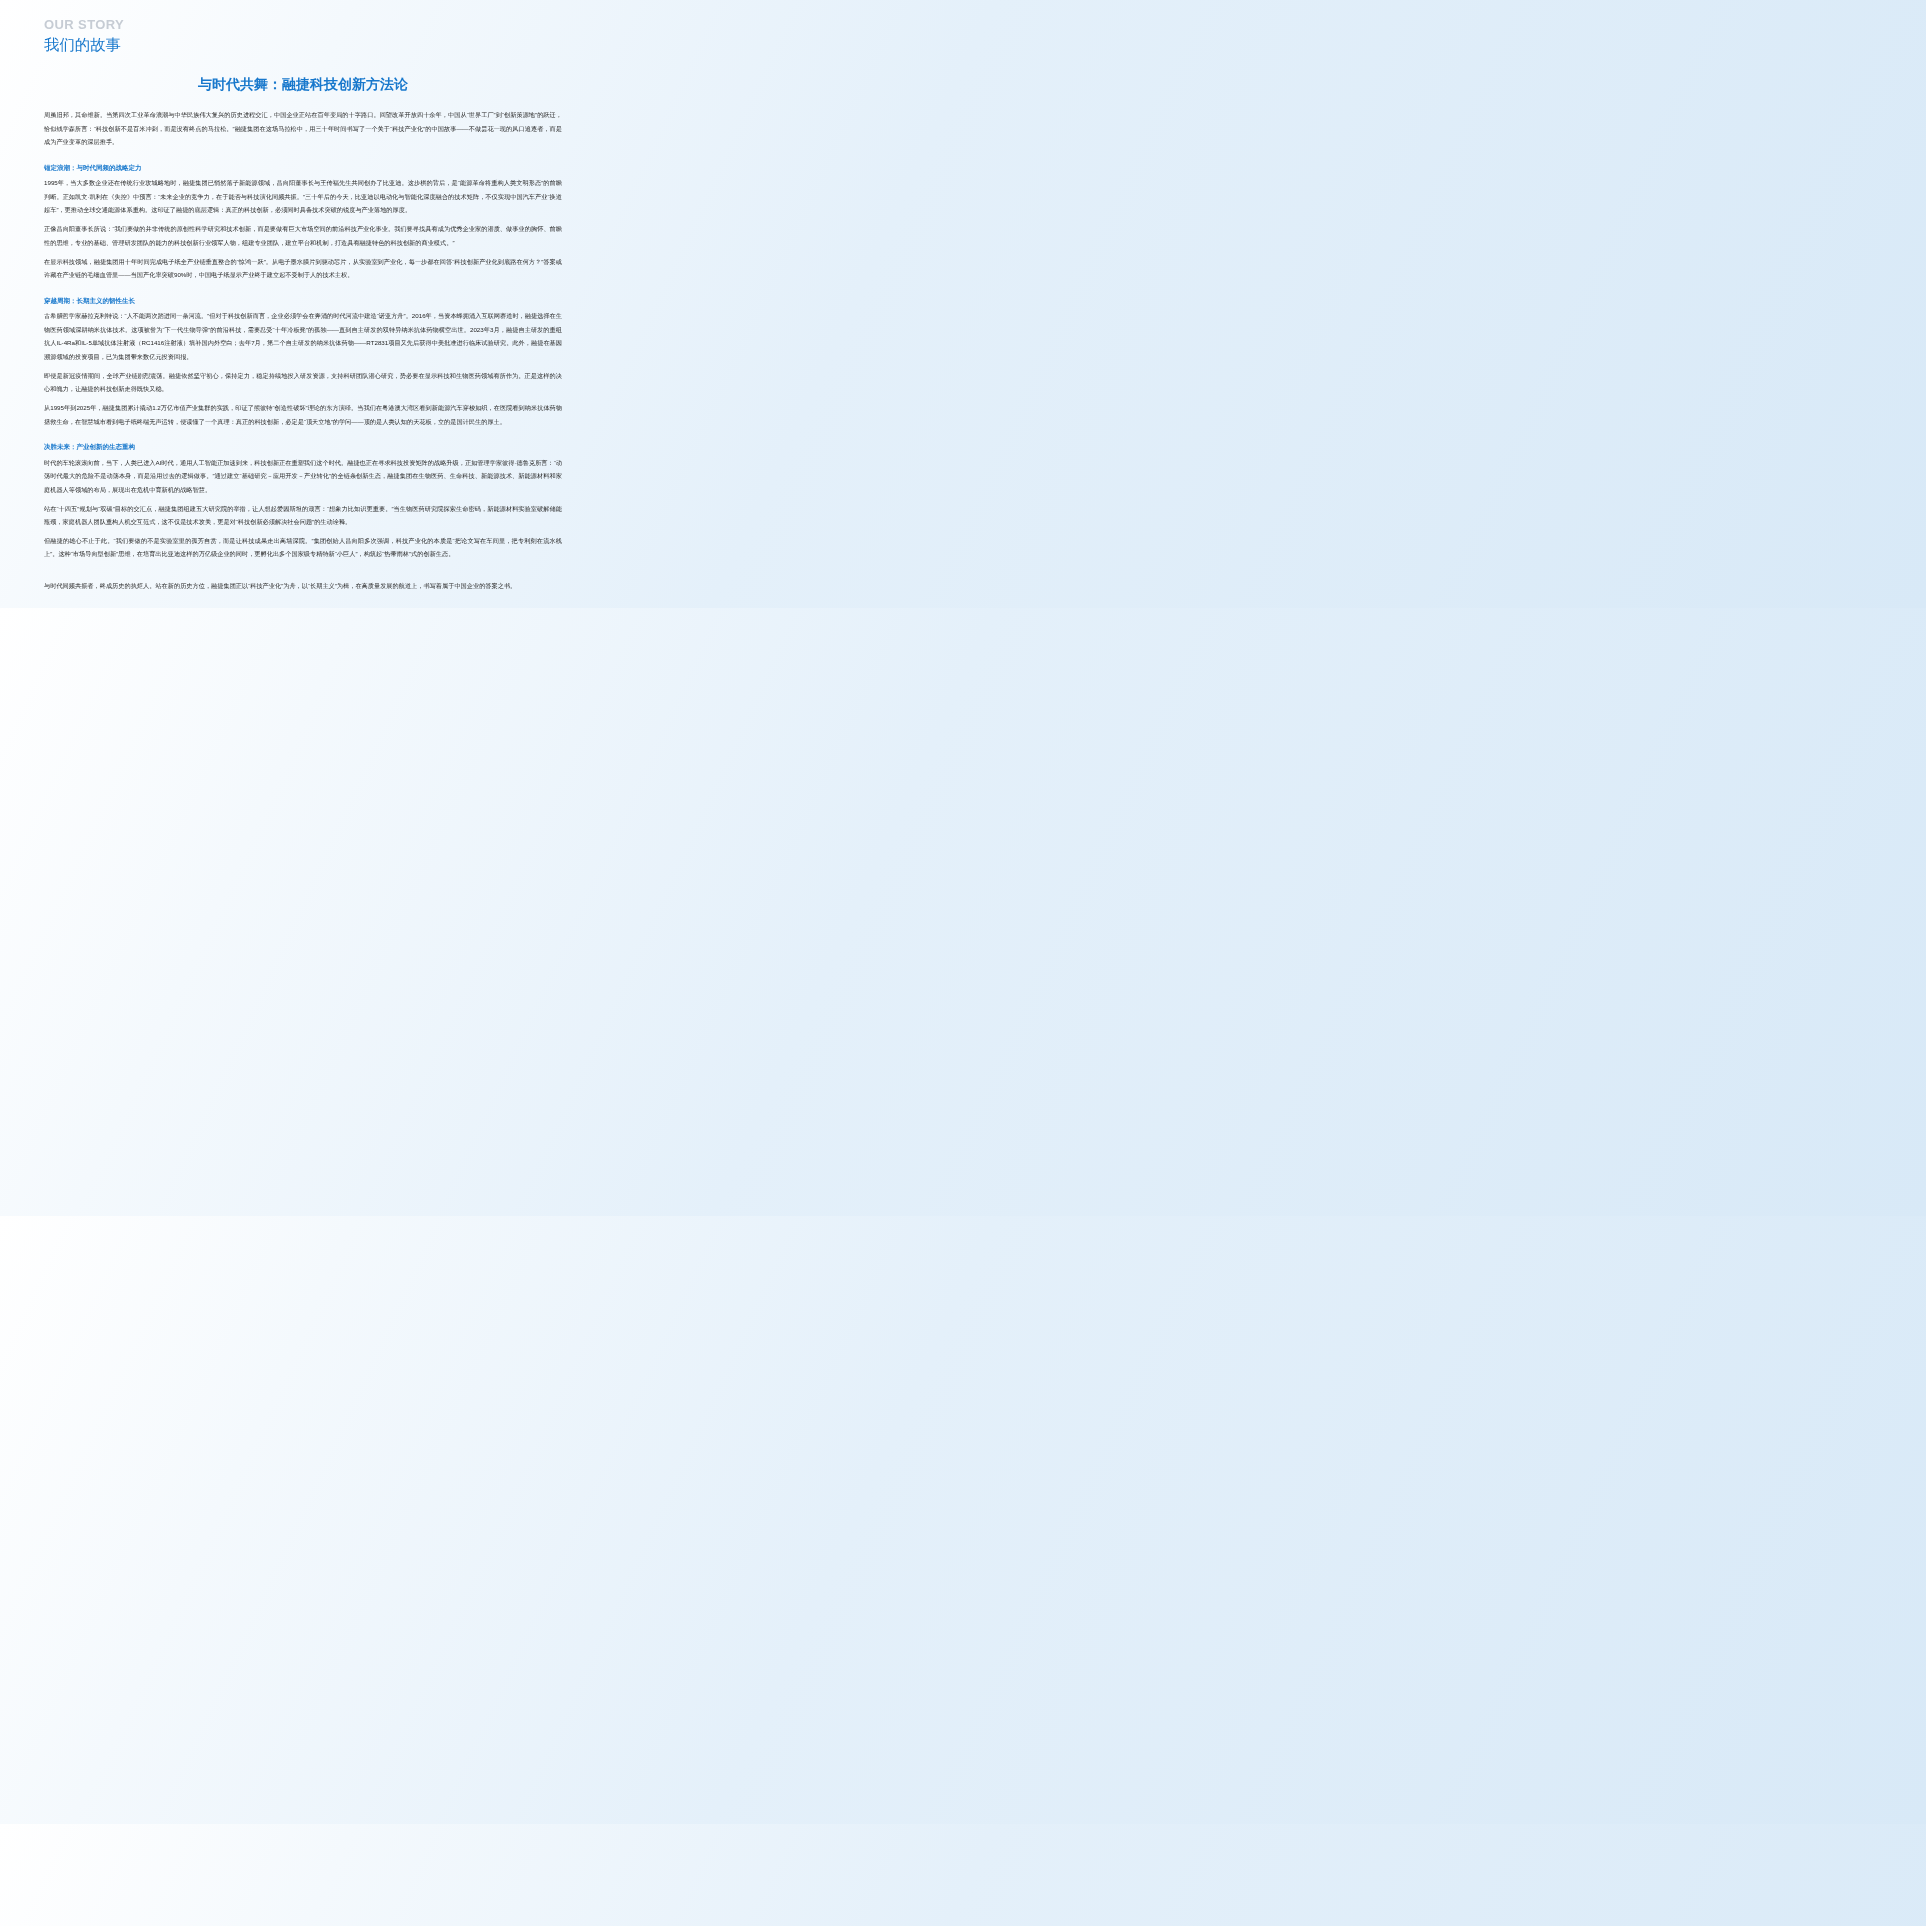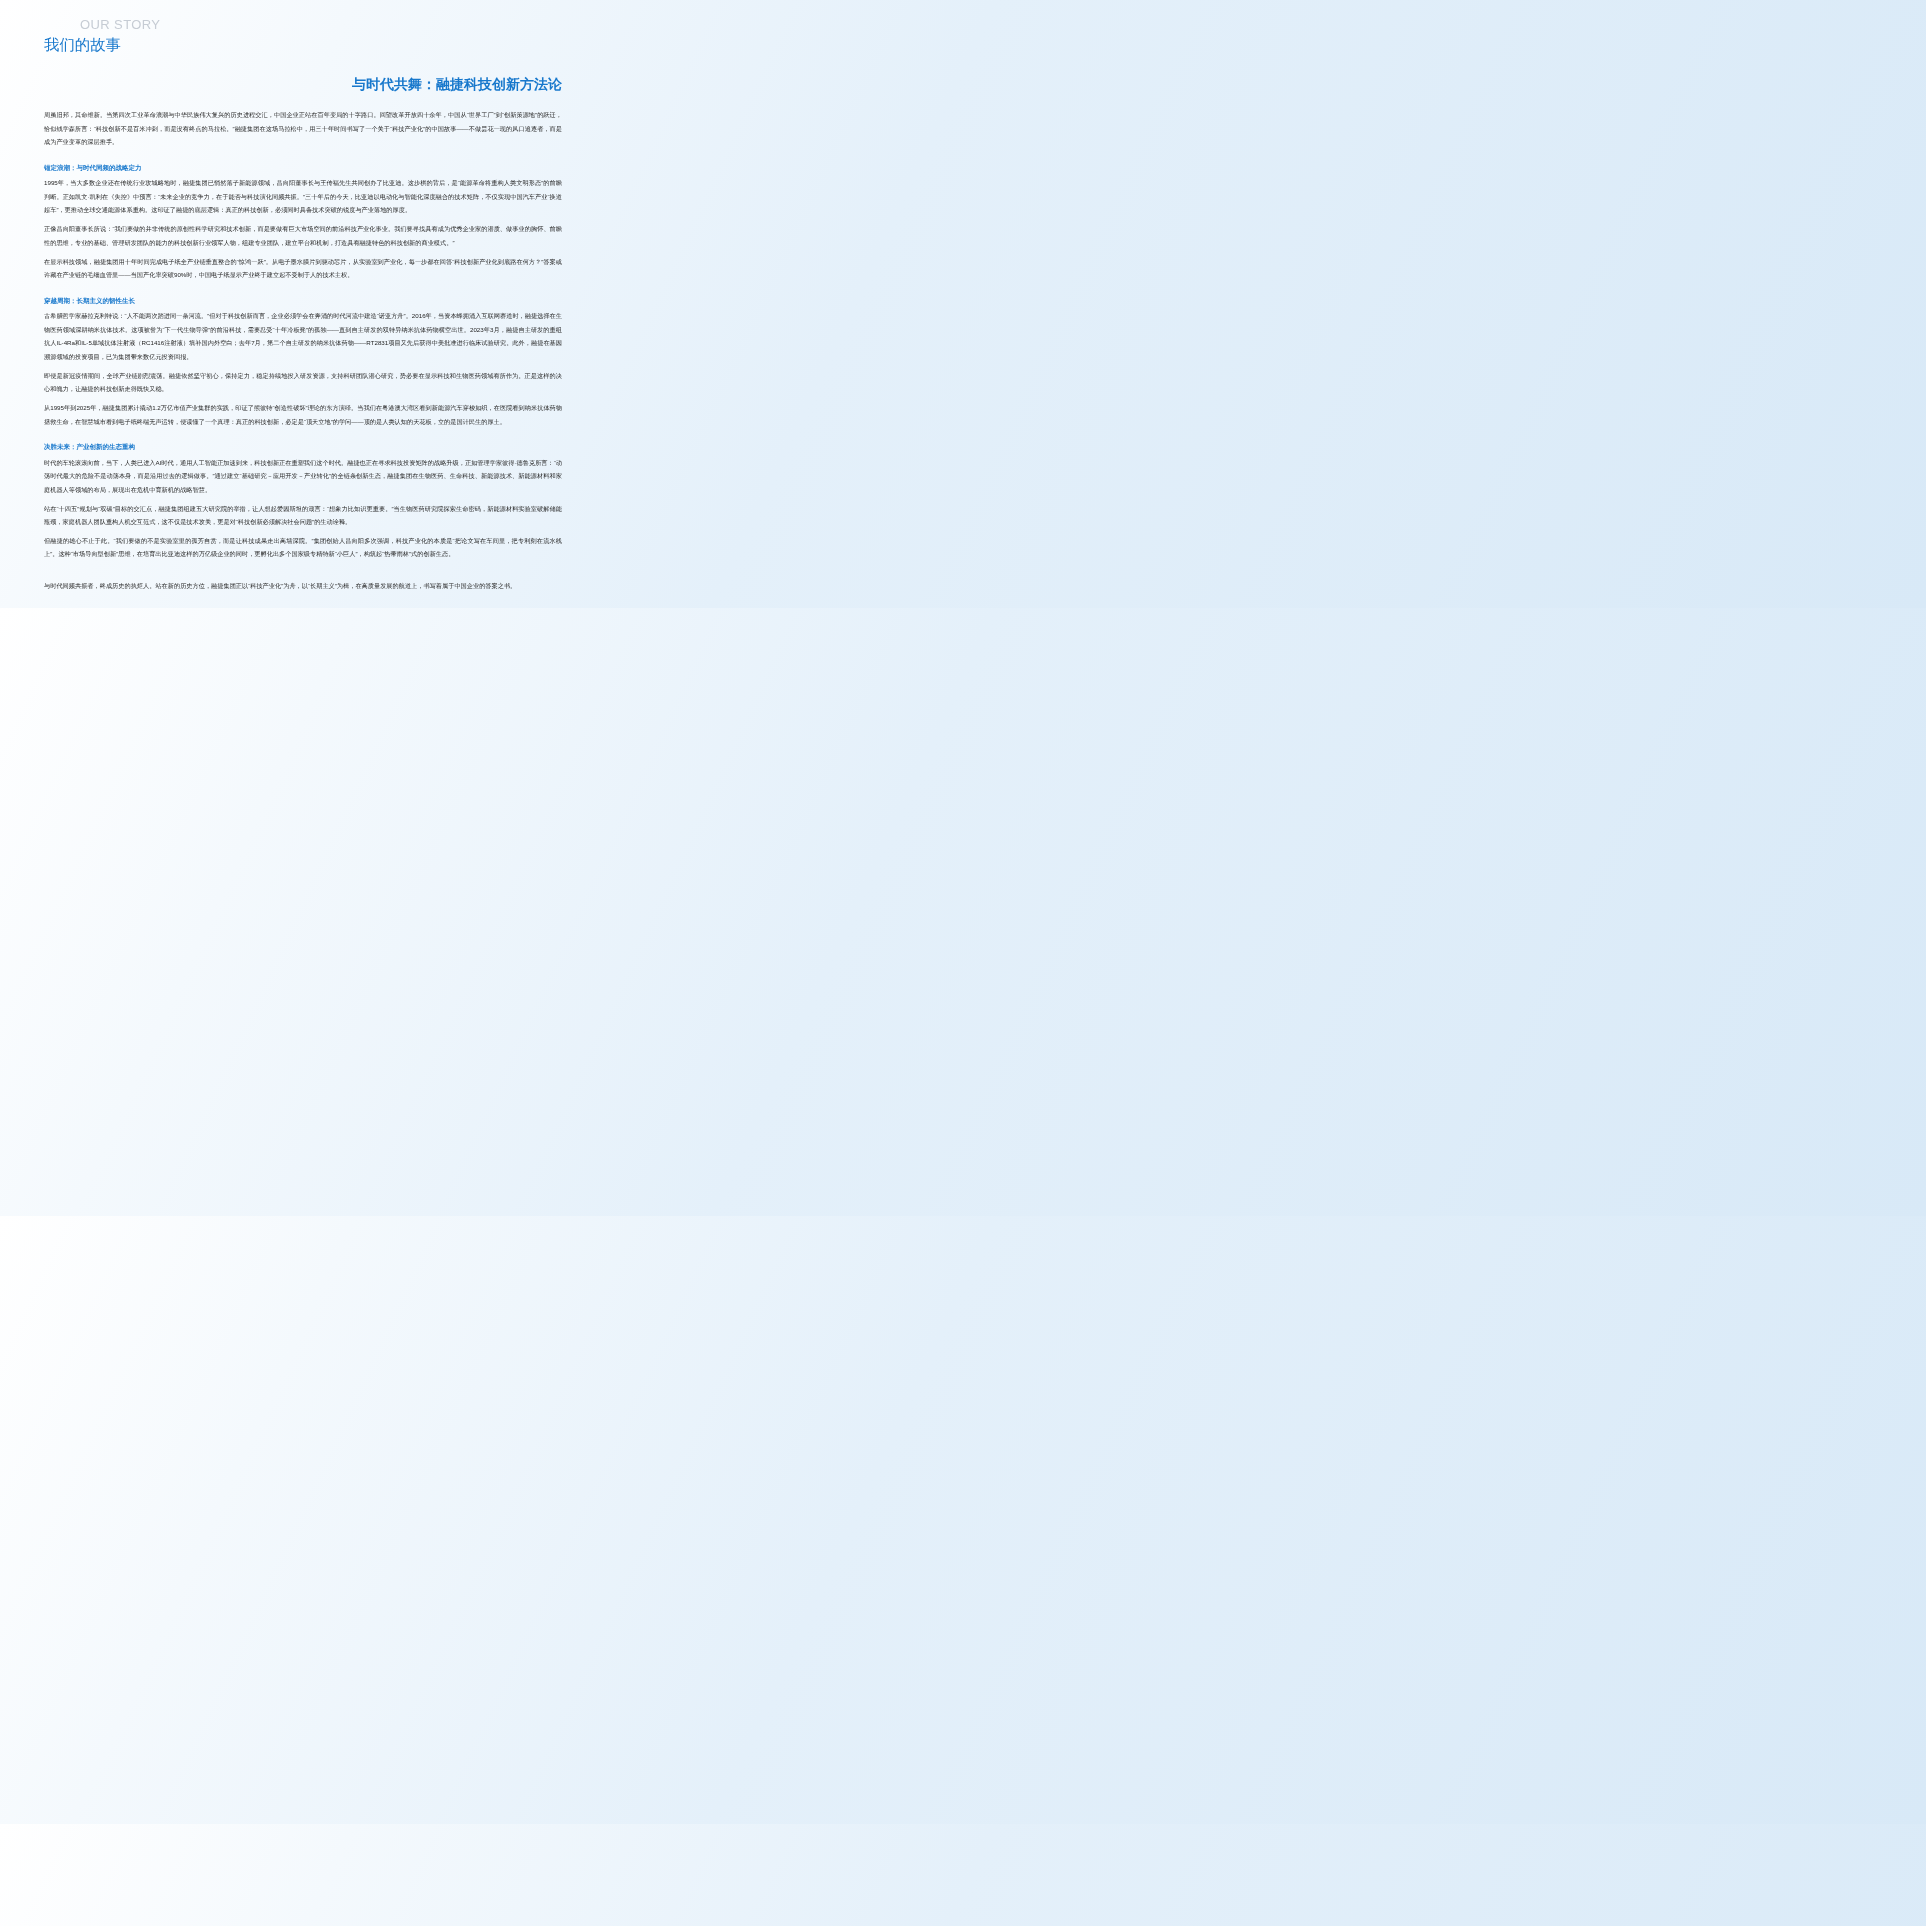--- a/index.html
+++ b/index.html
@@ -15,35 +15,34 @@
   }
   .page {
     box-sizing: border-box;
     width: 604px;
     min-height: 593px;
     padding: 17.7px 42px 15.4px 44px;
   }
   .eyebrow {
     font-size: 13px;
     line-height: 1.1;
-    font-weight: 400;
+    font-weight: 700;
     letter-spacing: 0.4px;
     color: #c6ccd4;
-    margin-left: 36px;
   }
   .page-title {
     margin-top: 3.9px;
     font-size: 15.4px;
     line-height: 1.15;
     font-weight: 400;
     color: #1878cc;
   }
   .article-title {
     margin: 22.3px 0 15.4px 0;
-    text-align: right;
+    text-align: center;
     font-size: 14px;
     line-height: 1.2;
     font-weight: 700;
     color: #1878cc;
   }
   p.body-par {
     margin: 0 0 5.4px 0;
     font-size: 6.2px;
     line-height: 13.5px;
     text-align: justify;

